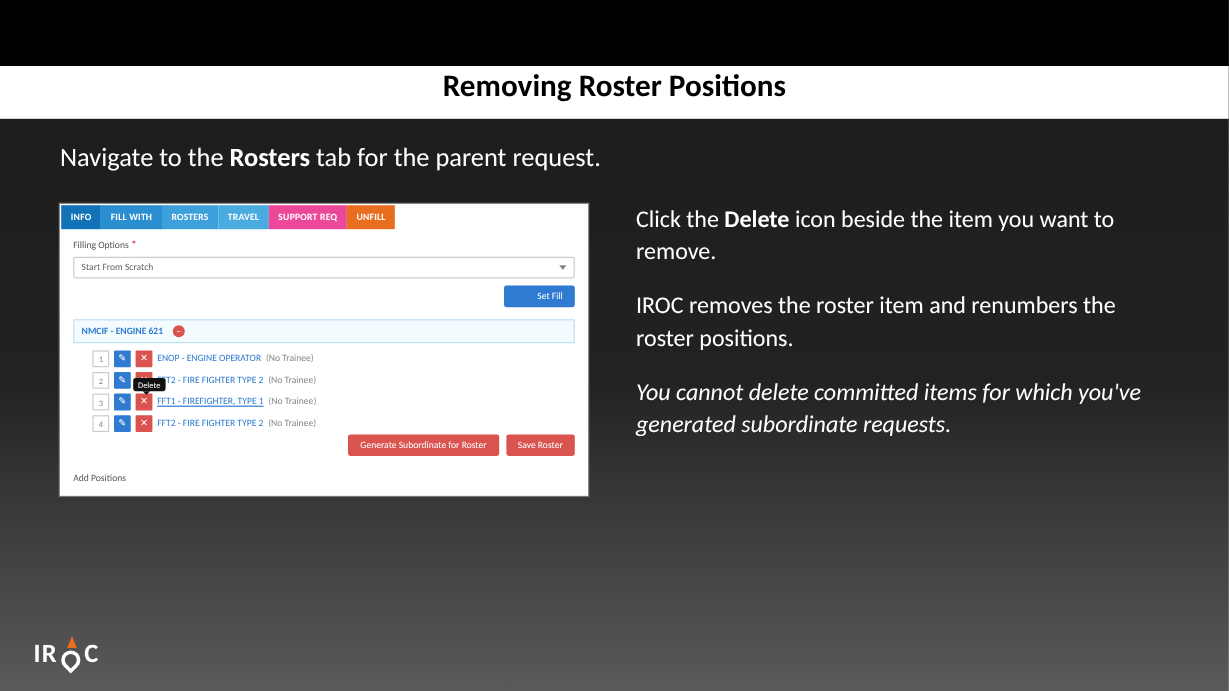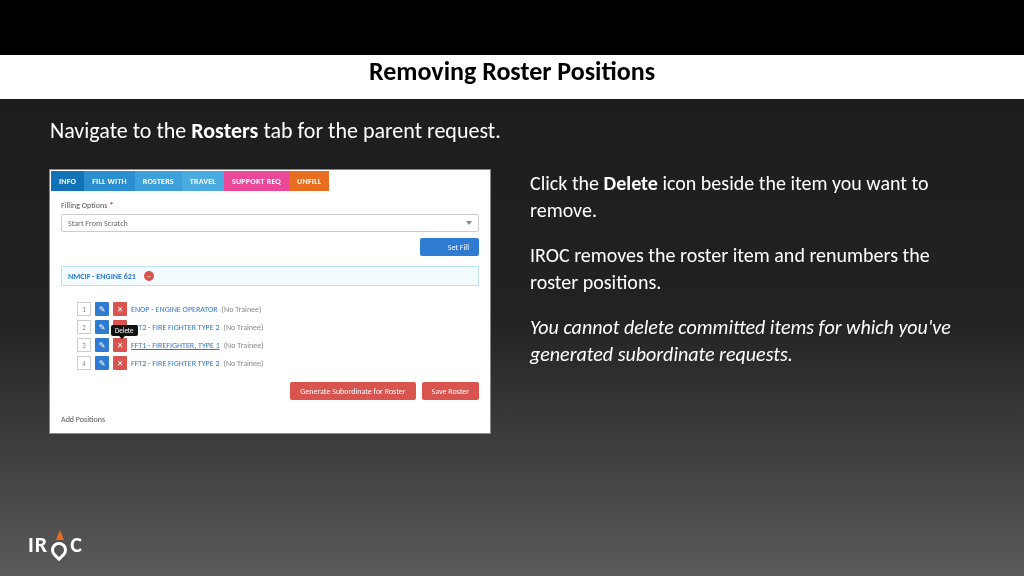--- a/index.html
+++ b/index.html
@@ -40,21 +40,21 @@
     border:1px solid #ccc; height:18px; width:100%;
     display:flex; align-items:center; justify-content:space-between;
     padding:0 6px; color:#666; font-size:8px; border-radius:2px;
   }
   .caret { width:0;height:0;border-left:3px solid transparent;border-right:3px solid transparent;border-top:4px solid #888;}
   .setfill-row { display:flex; justify-content:flex-end; margin:6px 0 10px 0;}
   .btn { padding:4px 10px; border-radius:2px; font-size:8px; color:#fff; }
   .btn-blue2 { background:#2f7bd1;padding-left:28px; }
   .section-hdr {
     border:1px solid #bfe2f3; background:#f4fbff; padding:4px 6px;
-    display:flex; align-items:center; gap:8px; margin-bottom:16px;
+    display:flex; align-items:center; gap:8px; margin-bottom:6px;
   }
   .section-title { color:#2f7bd1; font-size:8px; font-weight:600;}
   .minus-circ {
     width:10px;height:10px;border-radius:50%;background:#d9534f;
     display:flex;align-items:center;justify-content:center;color:#fff;font-size:8px;line-height:1;
   }
   .roster-list { padding-left:16px; display:flex; flex-direction:column; gap:4px;}
   .roster-row { display:flex; align-items:center; gap:4px; position:relative;}
   .numbox { width:14px;height:14px;border:1px solid #ccc;display:flex;align-items:center;justify-content:center;color:#888;font-size:7px;}
   .iconbtn { width:14px;height:14px;display:flex;align-items:center;justify-content:center;color:#fff;font-size:8px;border-radius:1px;}
@@ -64,21 +64,21 @@
   .link.under { text-decoration:underline; }
   .dim    { color:#888; font-size:8px;}
   .tooltip {
     position:absolute; top:-13px; left:34px;
     background:#111; color:#fff; font-size:7px; padding:1px 4px; border-radius:2px;
   }
   .tooltip::after{
     content:""; position:absolute; left:8px; bottom:-3px;
     border-left:3px solid transparent;border-right:3px solid transparent;border-top:3px solid #111;
   }
-  .footer-btns { display:flex; justify-content:flex-end; gap:6px; margin-top:12px;text-align:center;}
+  .footer-btns { display:flex; justify-content:flex-end; gap:6px; margin-top:2px;text-align:center;}
   .btn-red { background:#d9534f; }
   .addpos { color:#555; font-size:8px; padding:4px 10px 8px 10px;}
 
   
   .explain { flex:1; font-size:20px; line-height:1.35; }
   .explain p { margin-bottom:18px; }
   .explain .ital { font-style: italic; }
 
   
   .logo {

